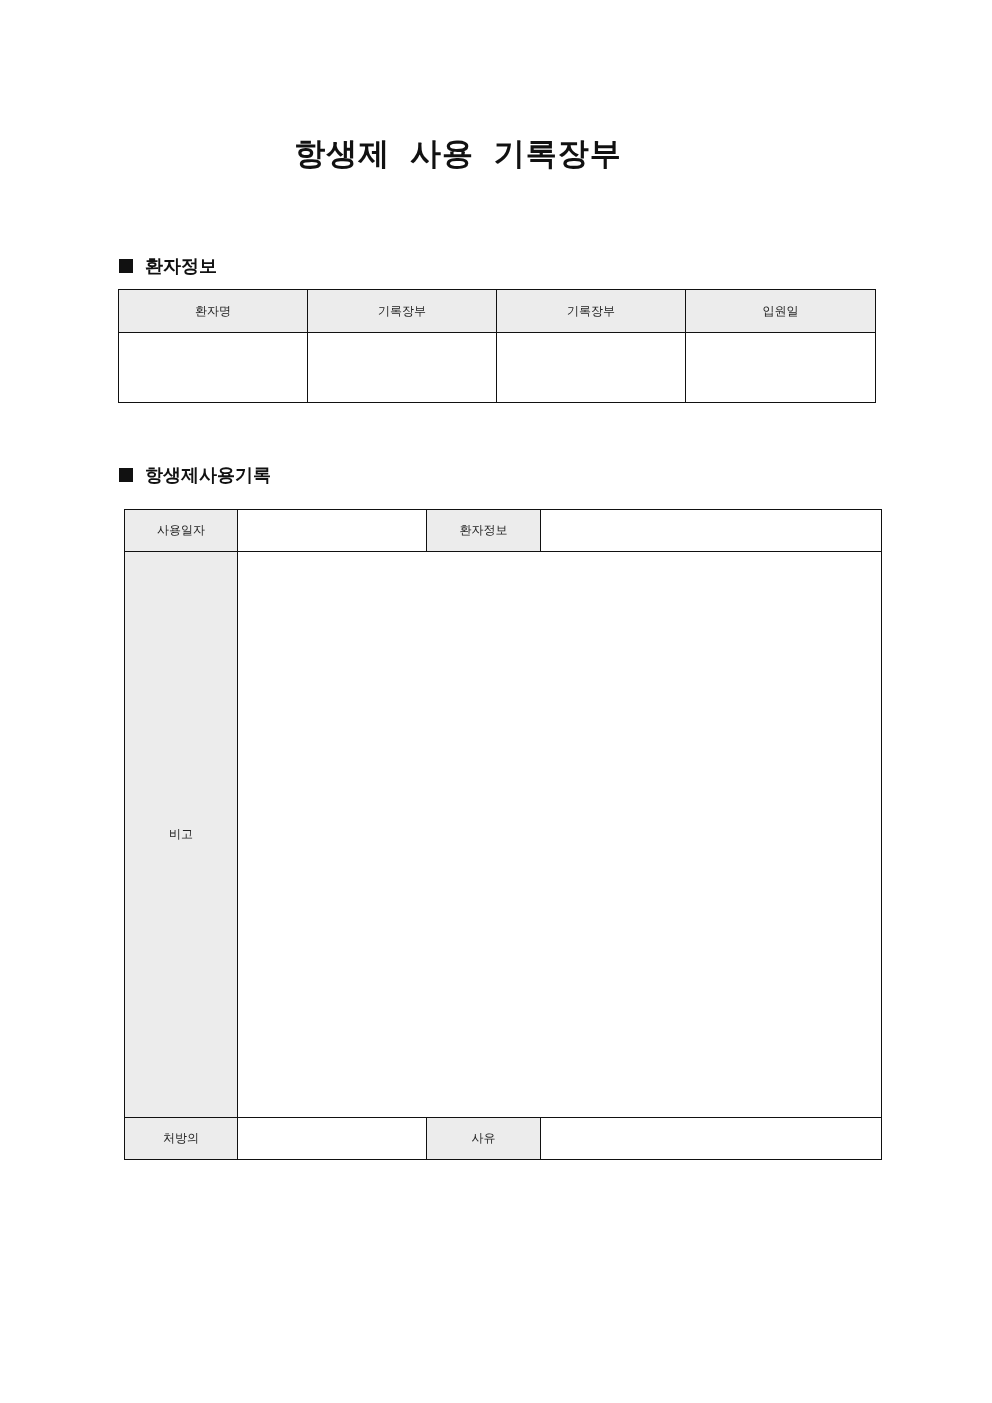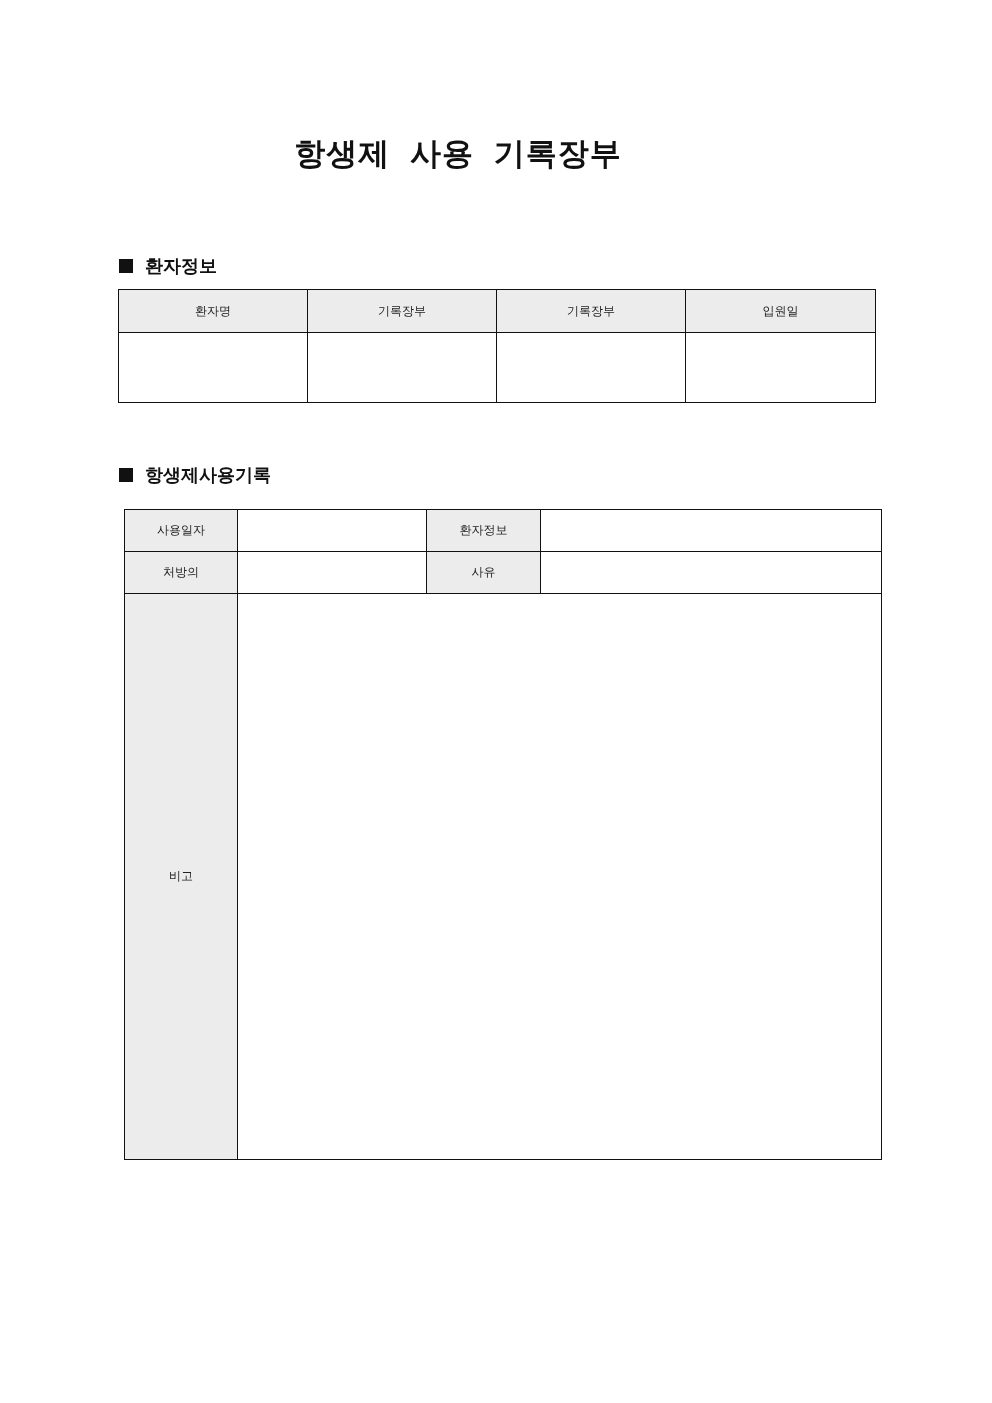--- a/index.html
+++ b/index.html
@@ -59,24 +59,24 @@
       <col style="width:114px">
       <col style="width:341px">
     </colgroup>
   <tbody>
       <tr style="height:42px;">
     <td class="h">사용일자</td>
     <td class="v"></td>
     <td class="h">환자정보</td>
     <td class="v"></td>
   </tr>
+  <tr style="height:566px;">
+    <td class="h">비고</td>
+    <td class="v" colspan="3"></td>
+  </tr>
   <tr style="height:42px;">
     <td class="h">처방의</td>
     <td class="v"></td>
     <td class="h">사유</td>
     <td class="v"></td>
   </tr>
-  <tr style="height:566px;">
-    <td class="h">비고</td>
-    <td class="v" colspan="3"></td>
-  </tr>
 </tbody>
   </table>
 
 </body></html>

